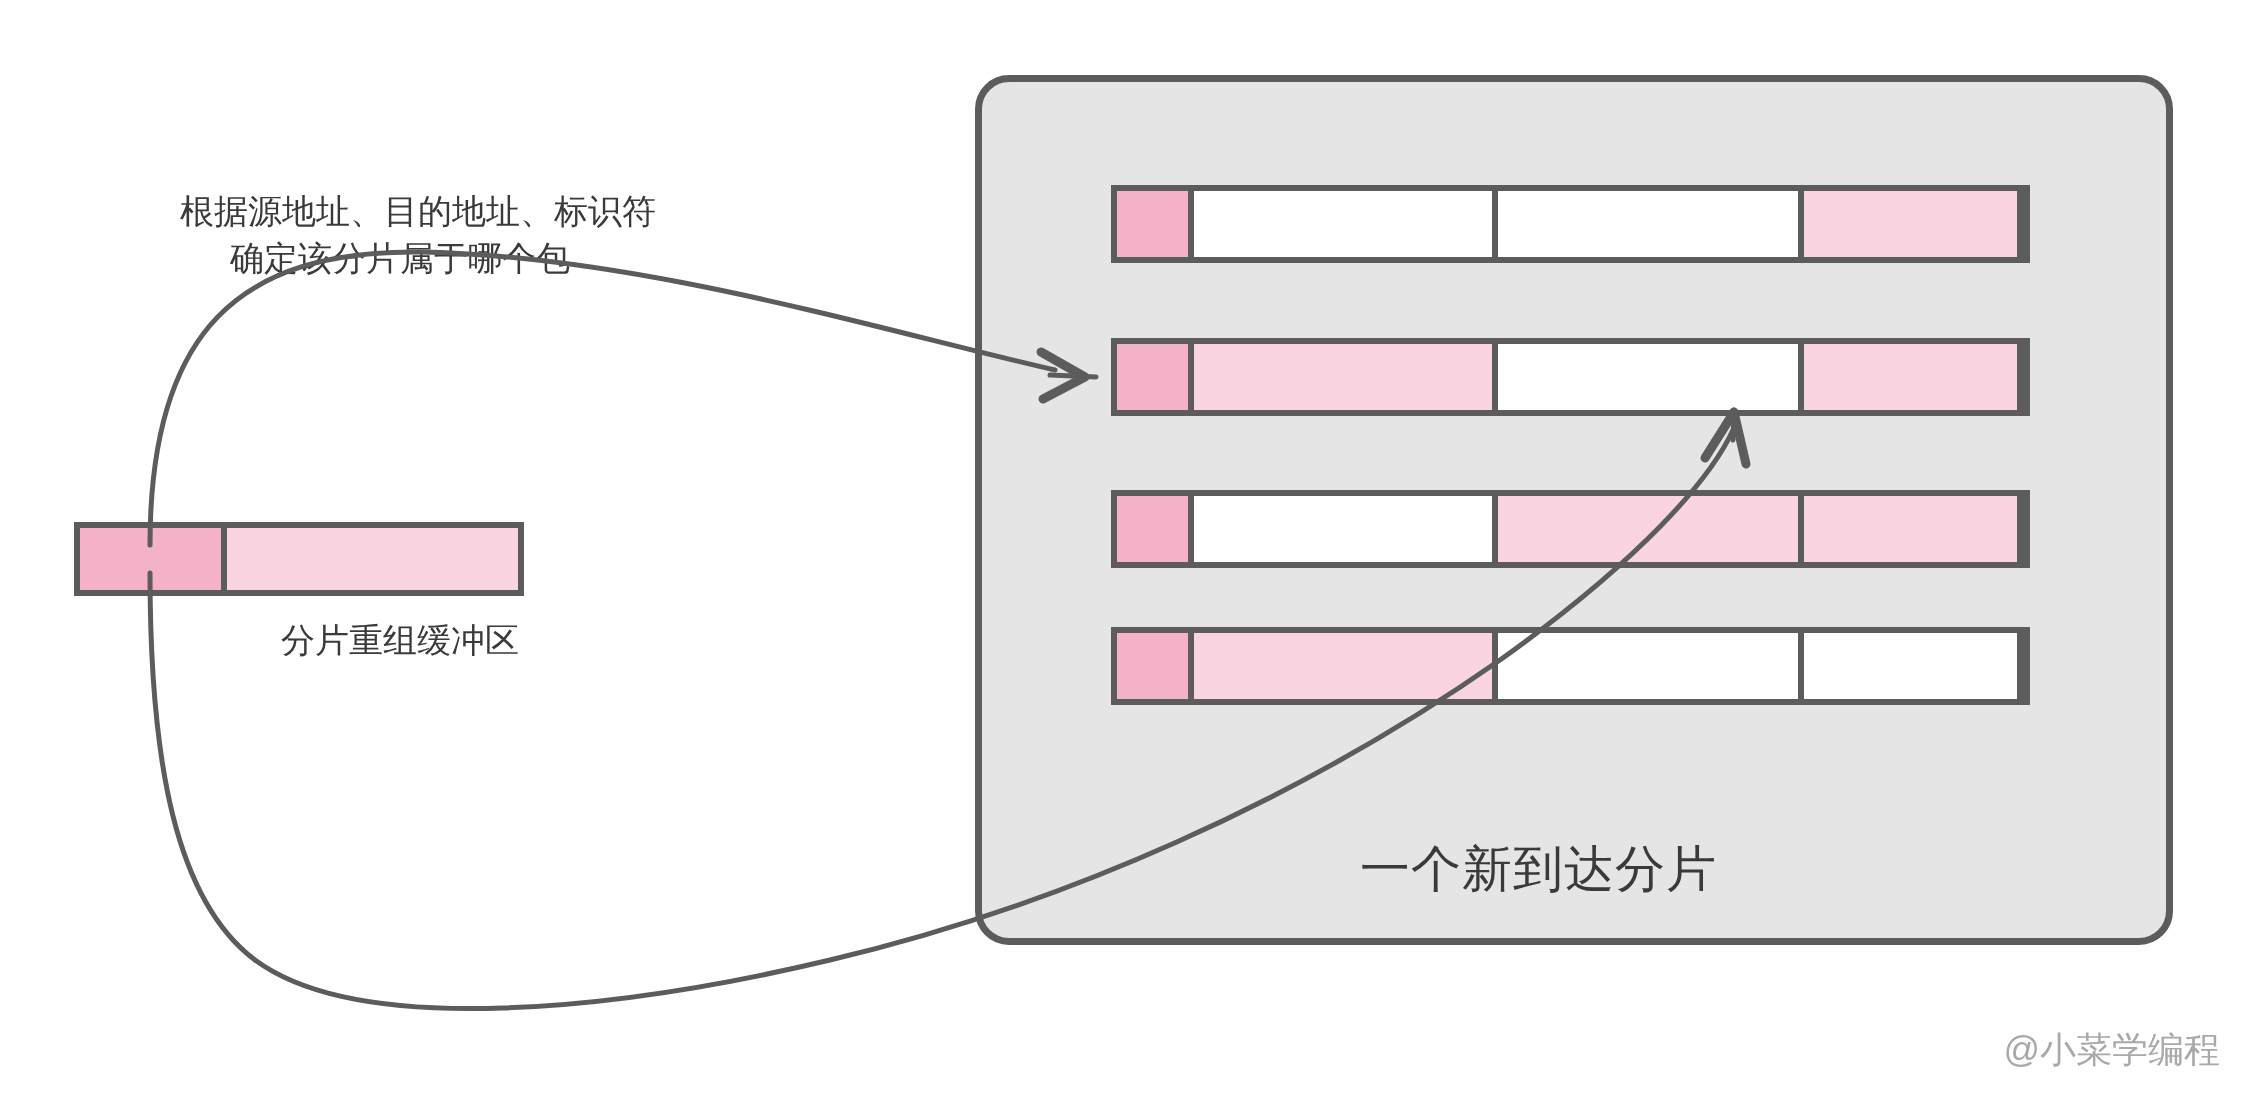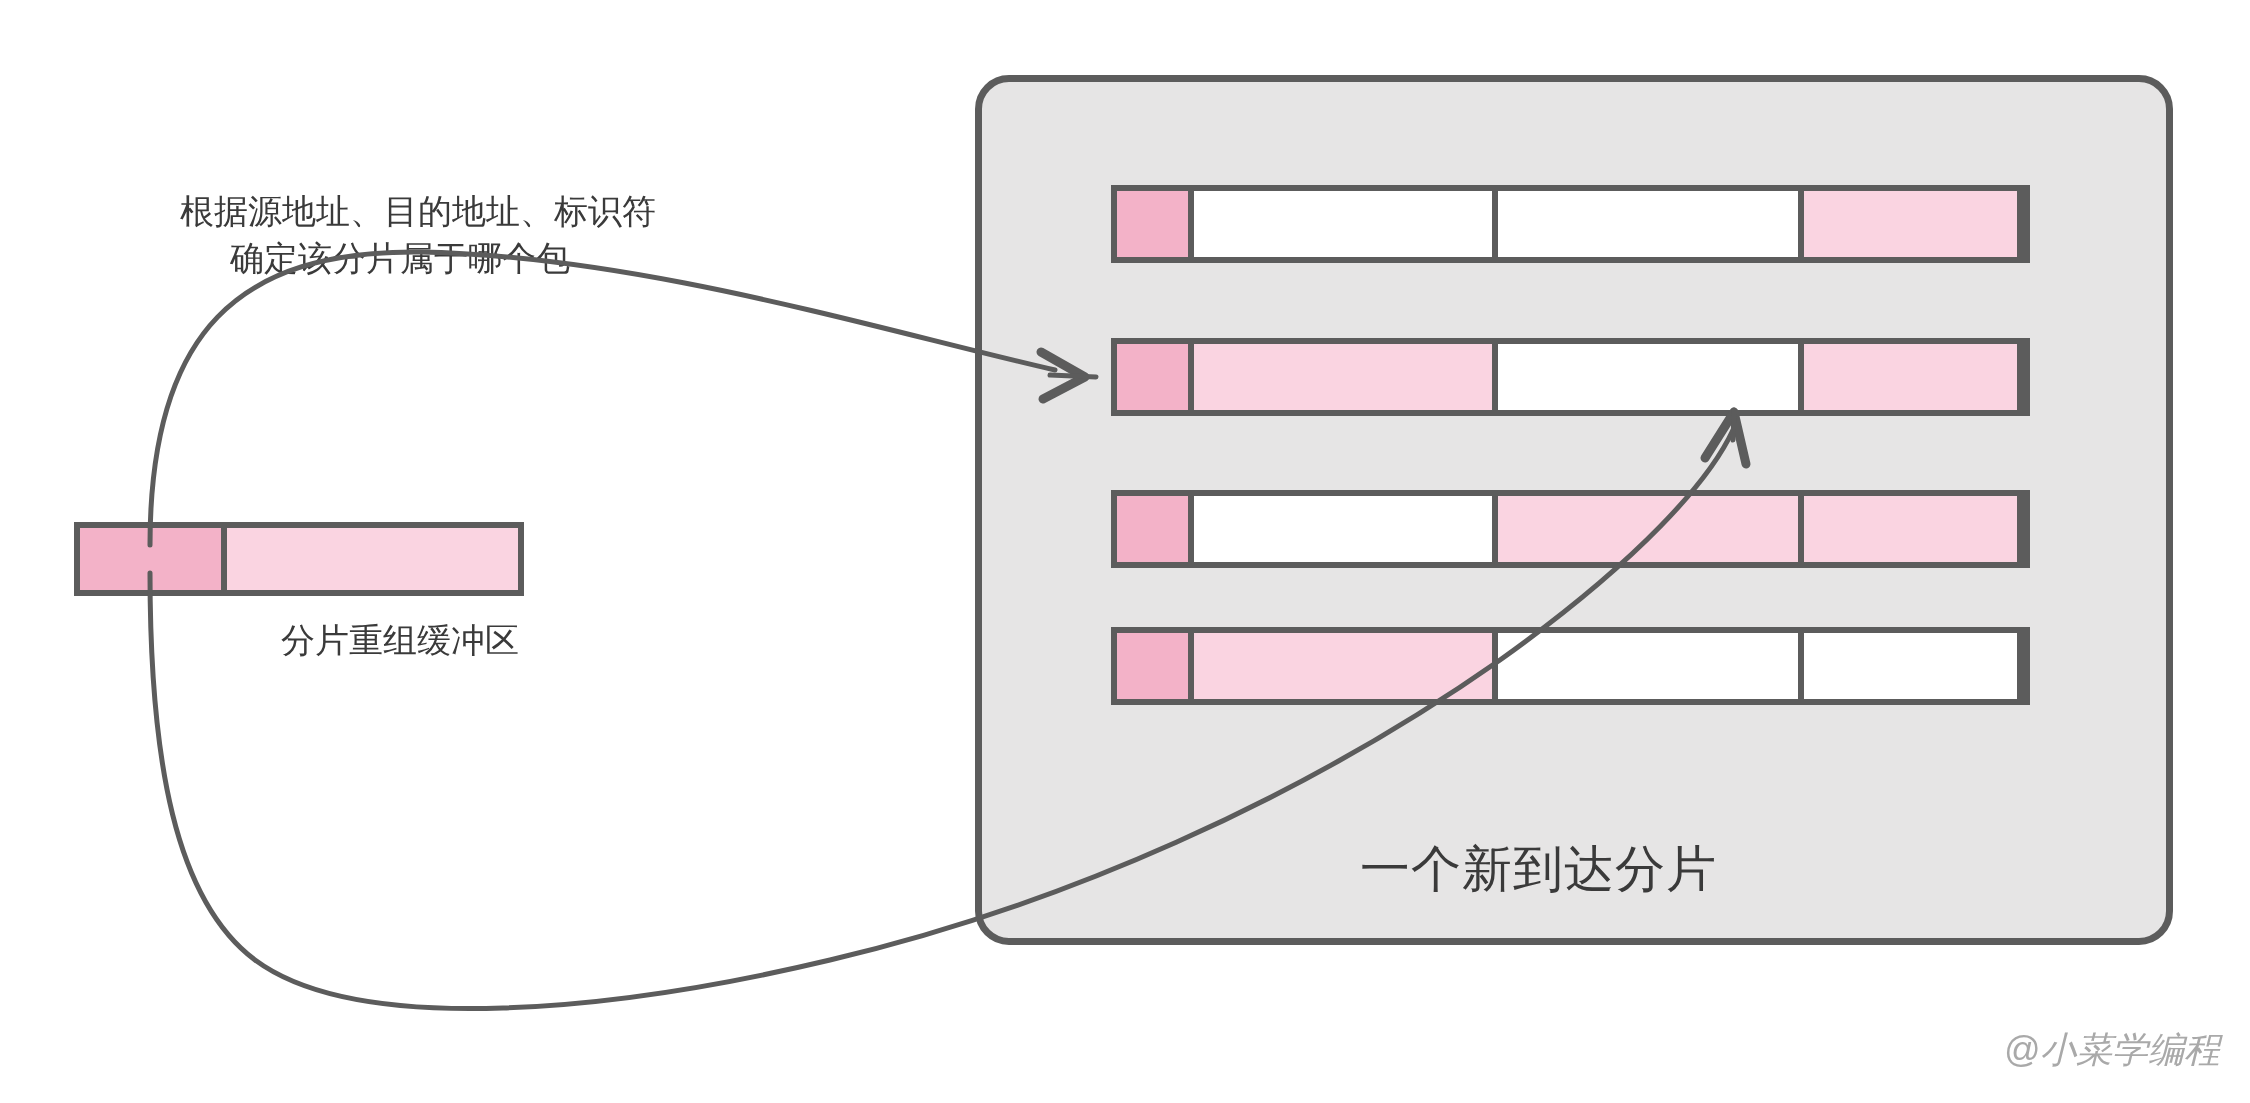--- a/index.html
+++ b/index.html
@@ -122,21 +122,20 @@
     white-space: nowrap;
   }
   
   #watermark {
     position: absolute;
     right: 30px;
     bottom: 28px;
     font-size: 36px;
     color: #a9a9a9;
     white-space: nowrap;
-    font-style: italic;
   }
 </style>
 </head>
 <body>
 
 <div id="stage">
 
   <div id="buffer-container"></div>
 
   <div class="packet-row" id="row-0">

